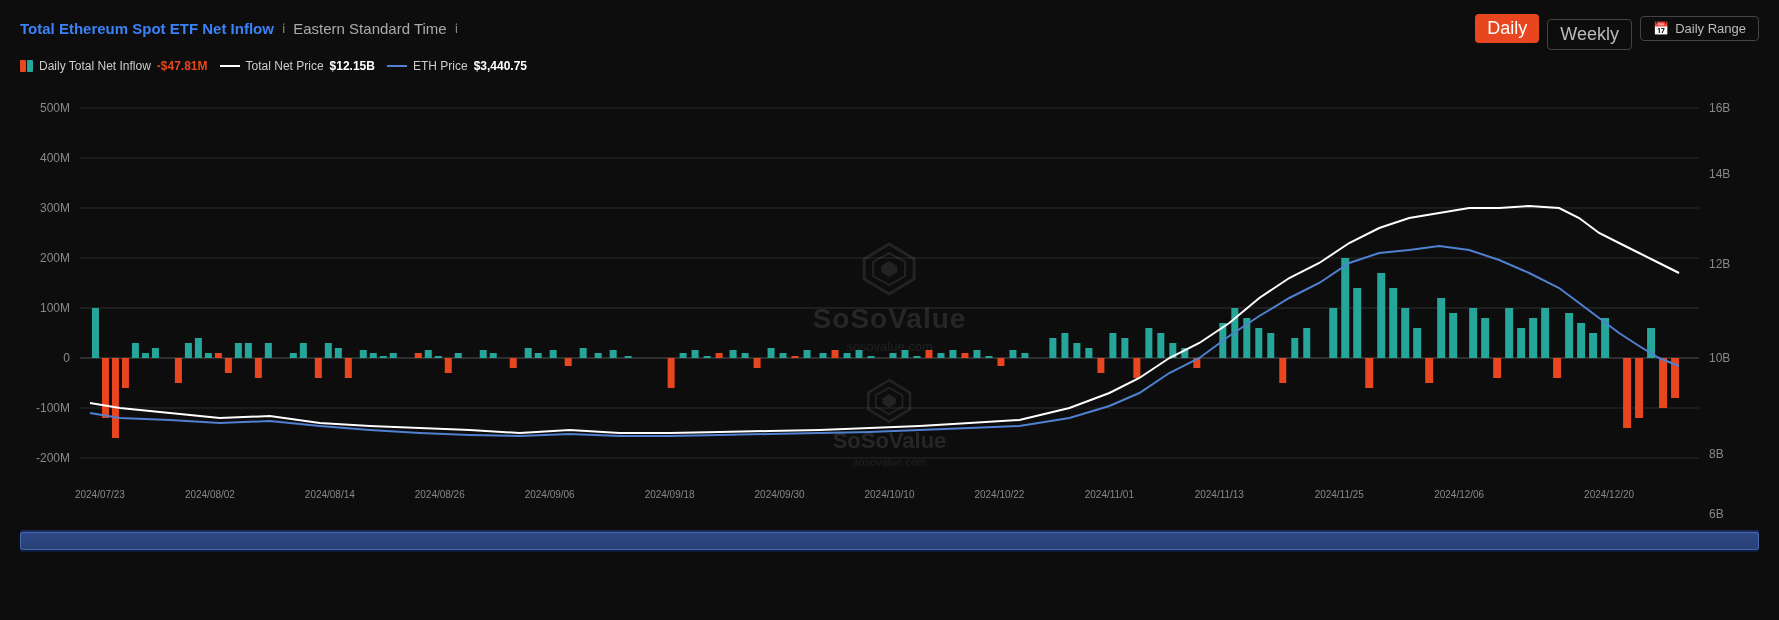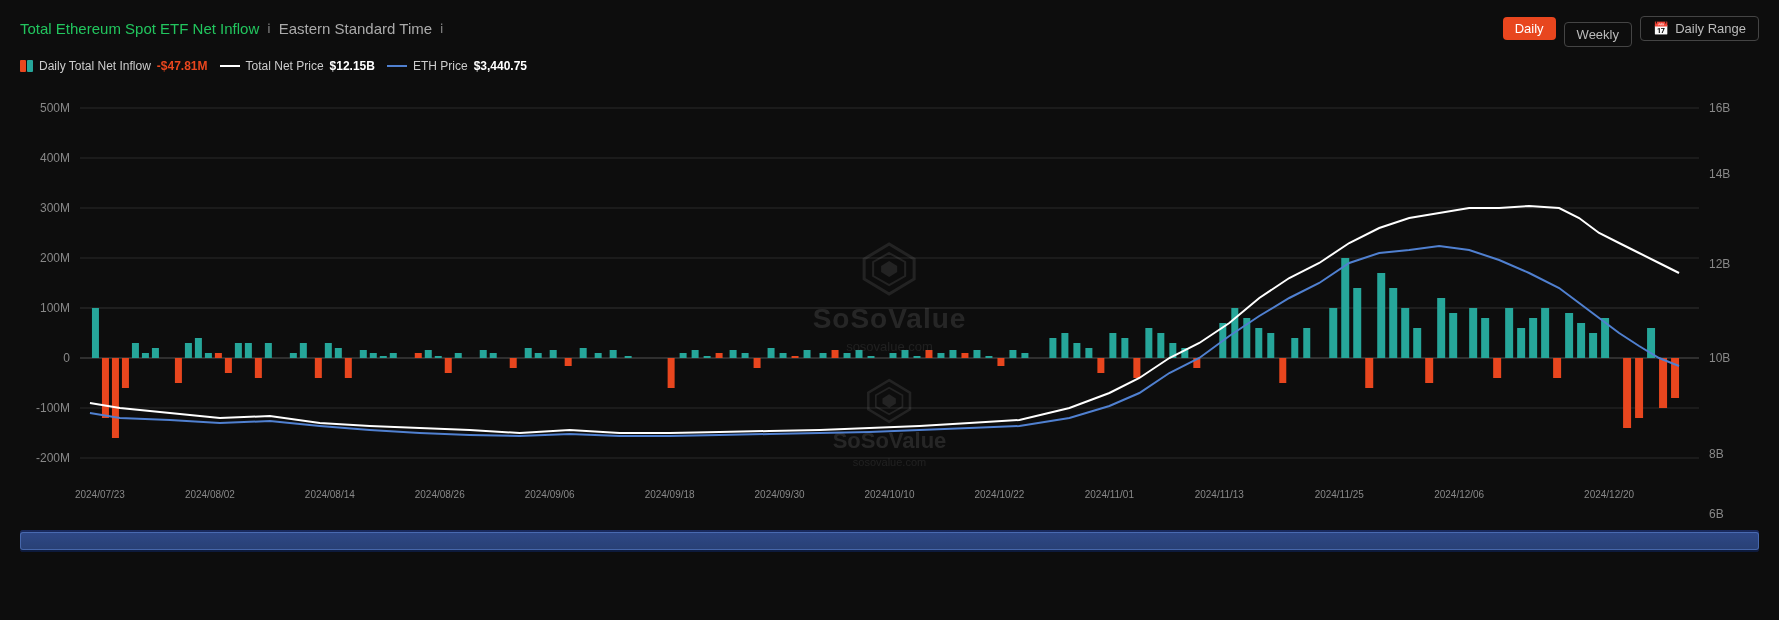--- a/index.html
+++ b/index.html
@@ -28,23 +28,23 @@
       height: 36px;
     }
 
     .title-section {
       display: flex;
       align-items: center;
       gap: 8px;
     }
 
     .chart-title {
-      color: #22c55e;
+      color: #3b82f6;
       font-size: 15px;
-      font-weight: normal;
+      font-weight: bold;
     }
 
     .info-icon {
       color: #888;
       font-size: 13px;
       cursor: pointer;
     }
 
     .timezone-label {
       color: #aaa;
@@ -54,21 +54,21 @@
     
     .controls-row {
       display: flex;
       align-items: center;
       gap: 8px;
     }
 
     .period-btn {
       padding: 4px 12px;
       border-radius: 4px;
-      font-size: 13px;
+      font-size: 18px;
       cursor: pointer;
       border: none;
     }
 
     .period-btn.active {
       background: #e8461e;
       color: #fff;
     }
 
     .period-btn.inactive {

